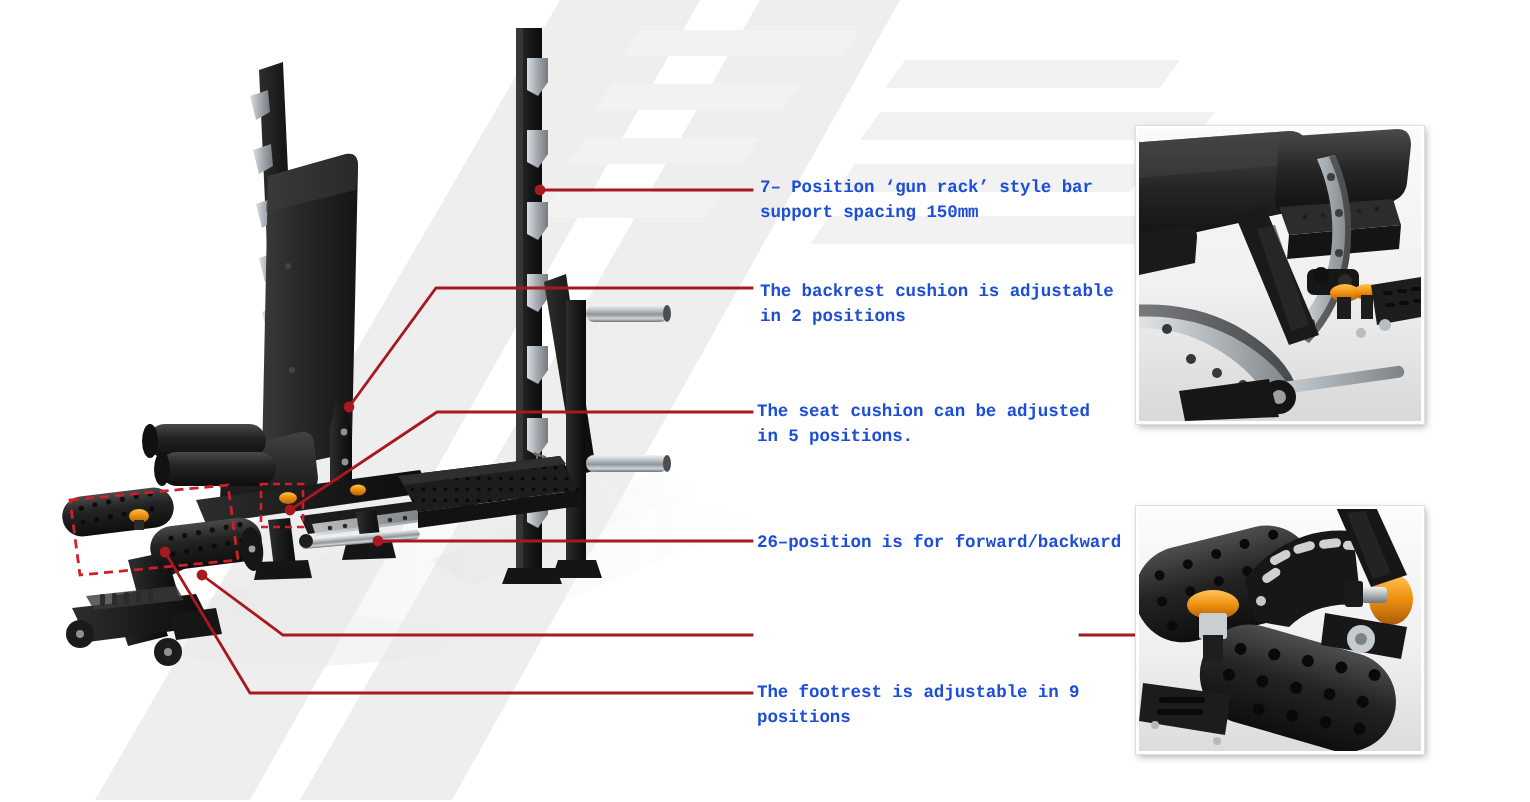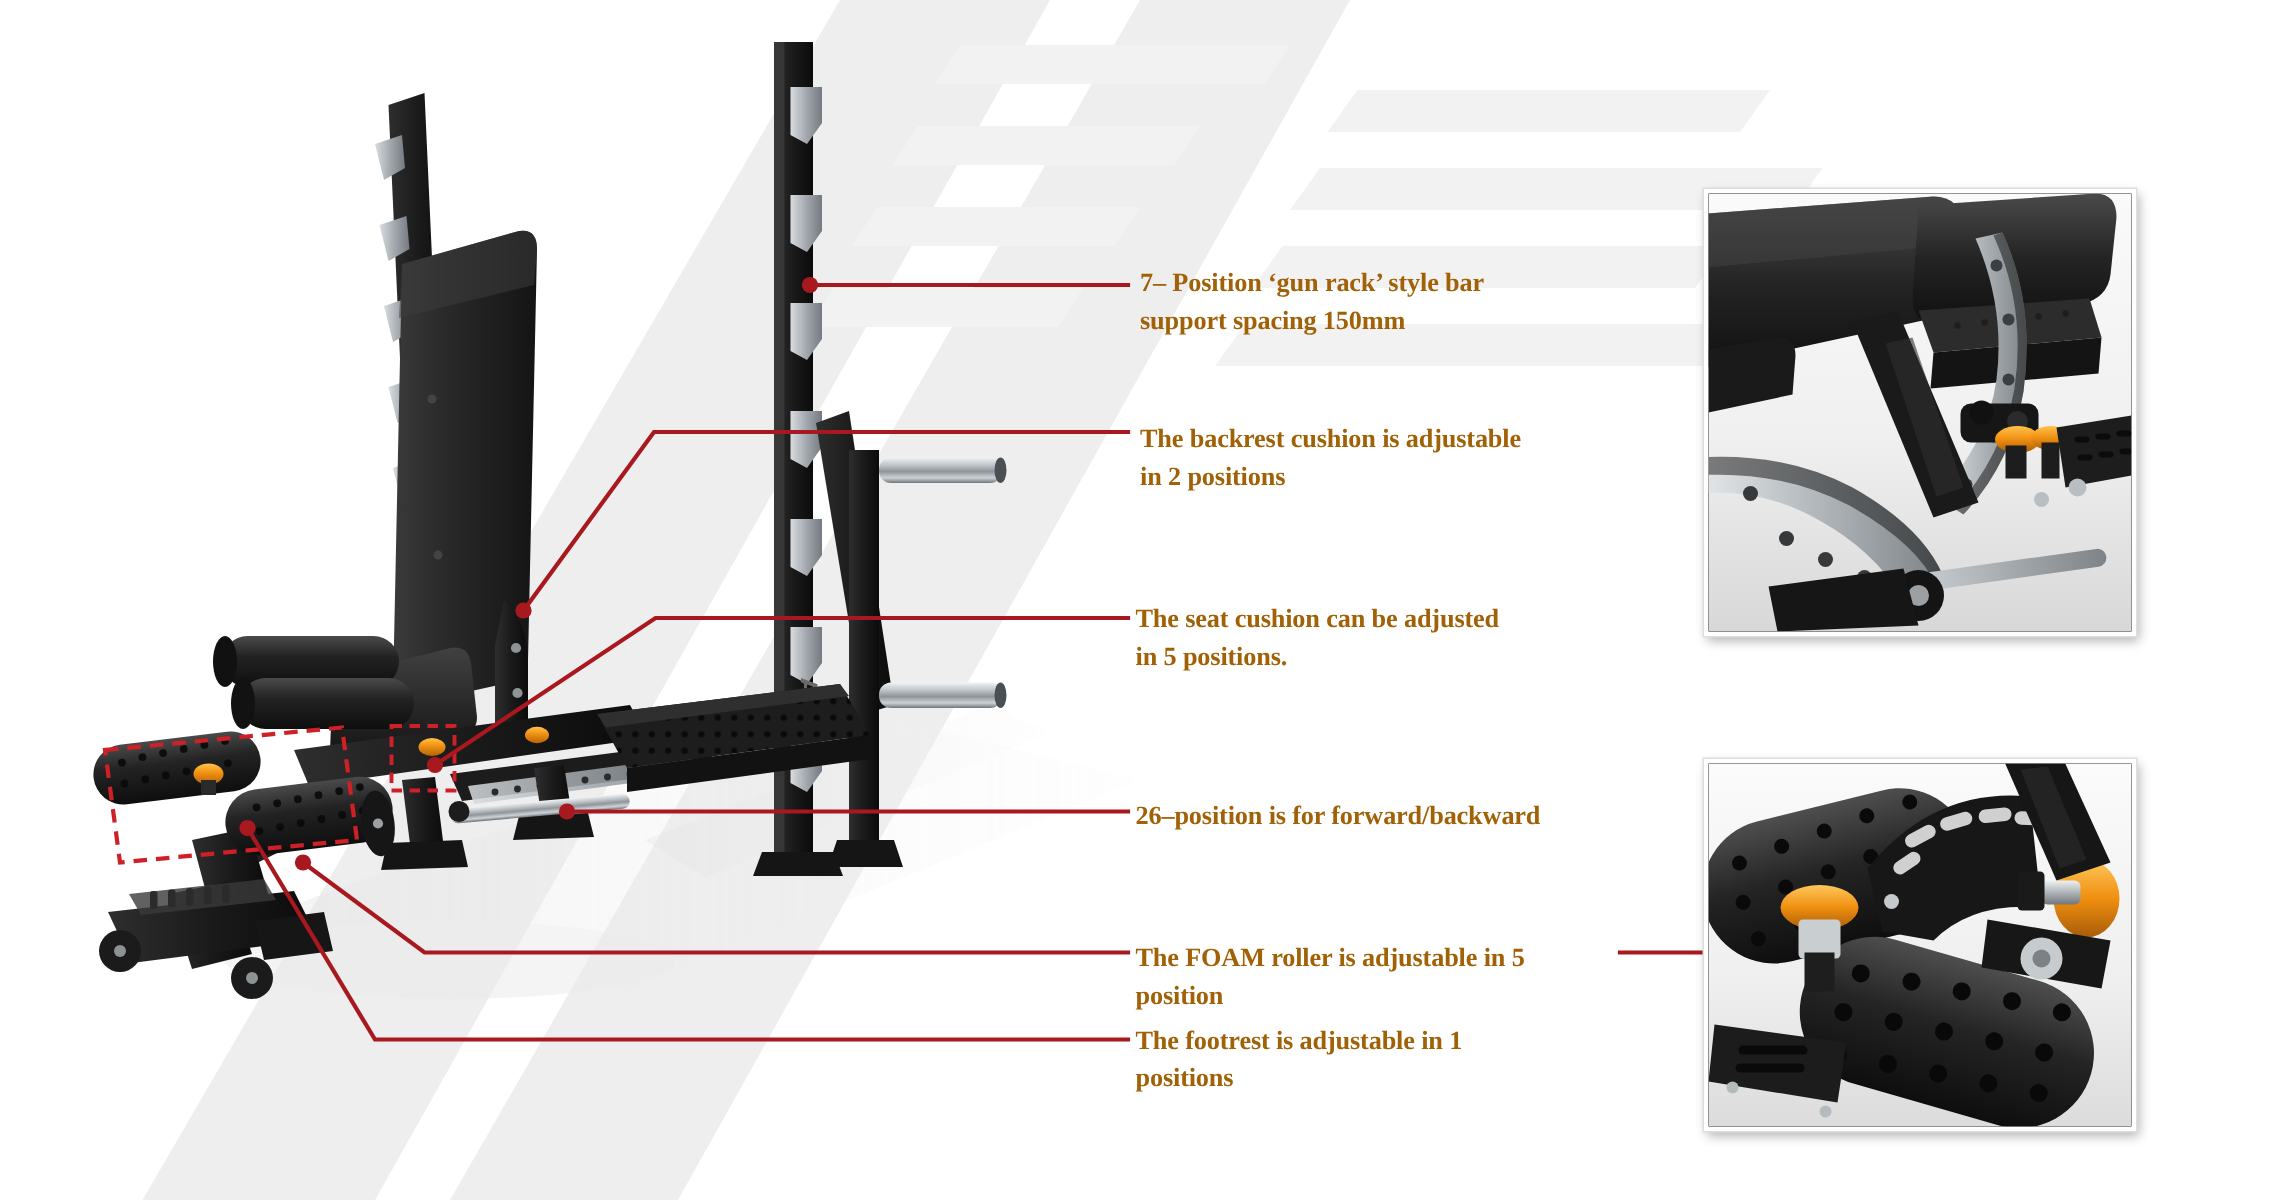--- a/index.html
+++ b/index.html
@@ -11,22 +11,22 @@
   }
   #stage { position: relative; width: 1530px; height: 802px; background: #fff; }
 
   
   #watermark { position: absolute; inset: 0; overflow: hidden; pointer-events: none; }
   #watermark svg { position: absolute; top: 0; left: 0; }
 
   
   .anno {
     position: absolute;
-    color: #a16207;
-    font-family: Liberation Serif, serif;
+    color: #1d4ed8;
+    font-family: Liberation Mono, monospace;
     font-weight: bold;
     font-size: 17.5px;
     line-height: 1.42;
     letter-spacing: -0.1px;
     white-space: pre-line;
     text-rendering: geometricPrecision;
   }
 
   
   .inset {
@@ -327,24 +327,22 @@
 support spacing 150mm</div>
 
   <div class="anno" style="left:760px; top:280px;">The backrest cushion is adjustable
 in 2 positions</div>
 
   <div class="anno" style="left:757px; top:400px;">The seat cushion can be adjusted
 in 5 positions.</div>
 
   <div class="anno" style="left:757px; top:531px;">26–position is for forward/backward</div>
 
-  <div class="anno" style="left:757px; top:626px;">The FOAM roller is adjustable in 5
-position</div>
-
-  <div class="anno" style="left:757px; top:681px;">The footrest is adjustable in 1
+
+  <div class="anno" style="left:757px; top:681px;">The footrest is adjustable in 9
  positions</div>
 
   <div class="inset" style="left:1136px; top:126px; width:288px; height:298px;">
     <svg width="282" height="292" viewBox="0 0 282 292">
       <defs>
         <linearGradient id="i1bg" x1="0" y1="0" x2="0" y2="1">
           <stop offset="0%" stop-color="#fafafa"></stop>
           <stop offset="55%" stop-color="#f0f0f0"></stop>
           <stop offset="100%" stop-color="#d8d8d8"></stop>
         </linearGradient>

